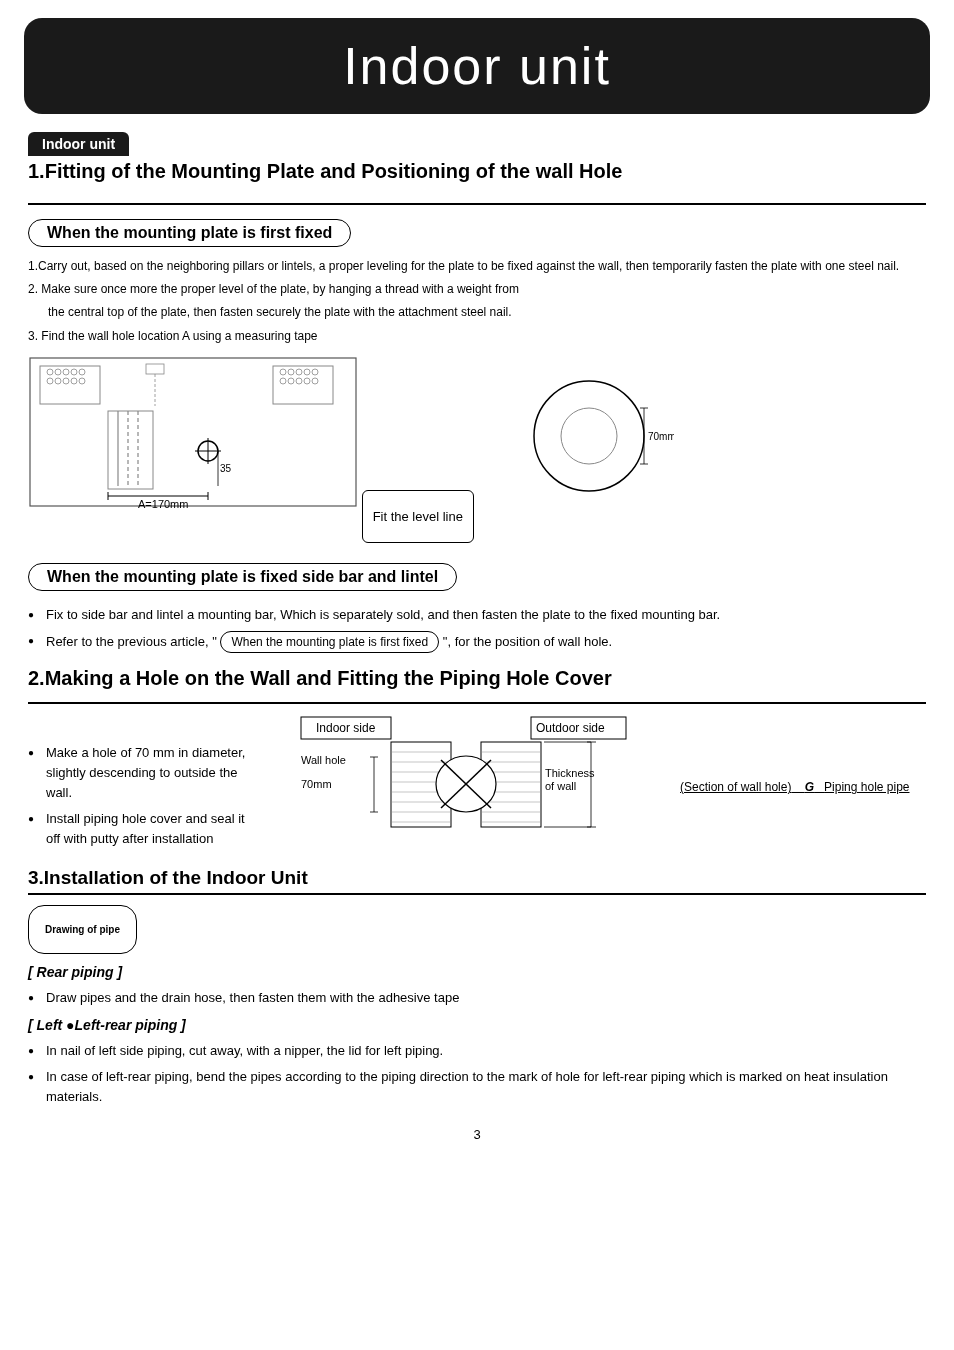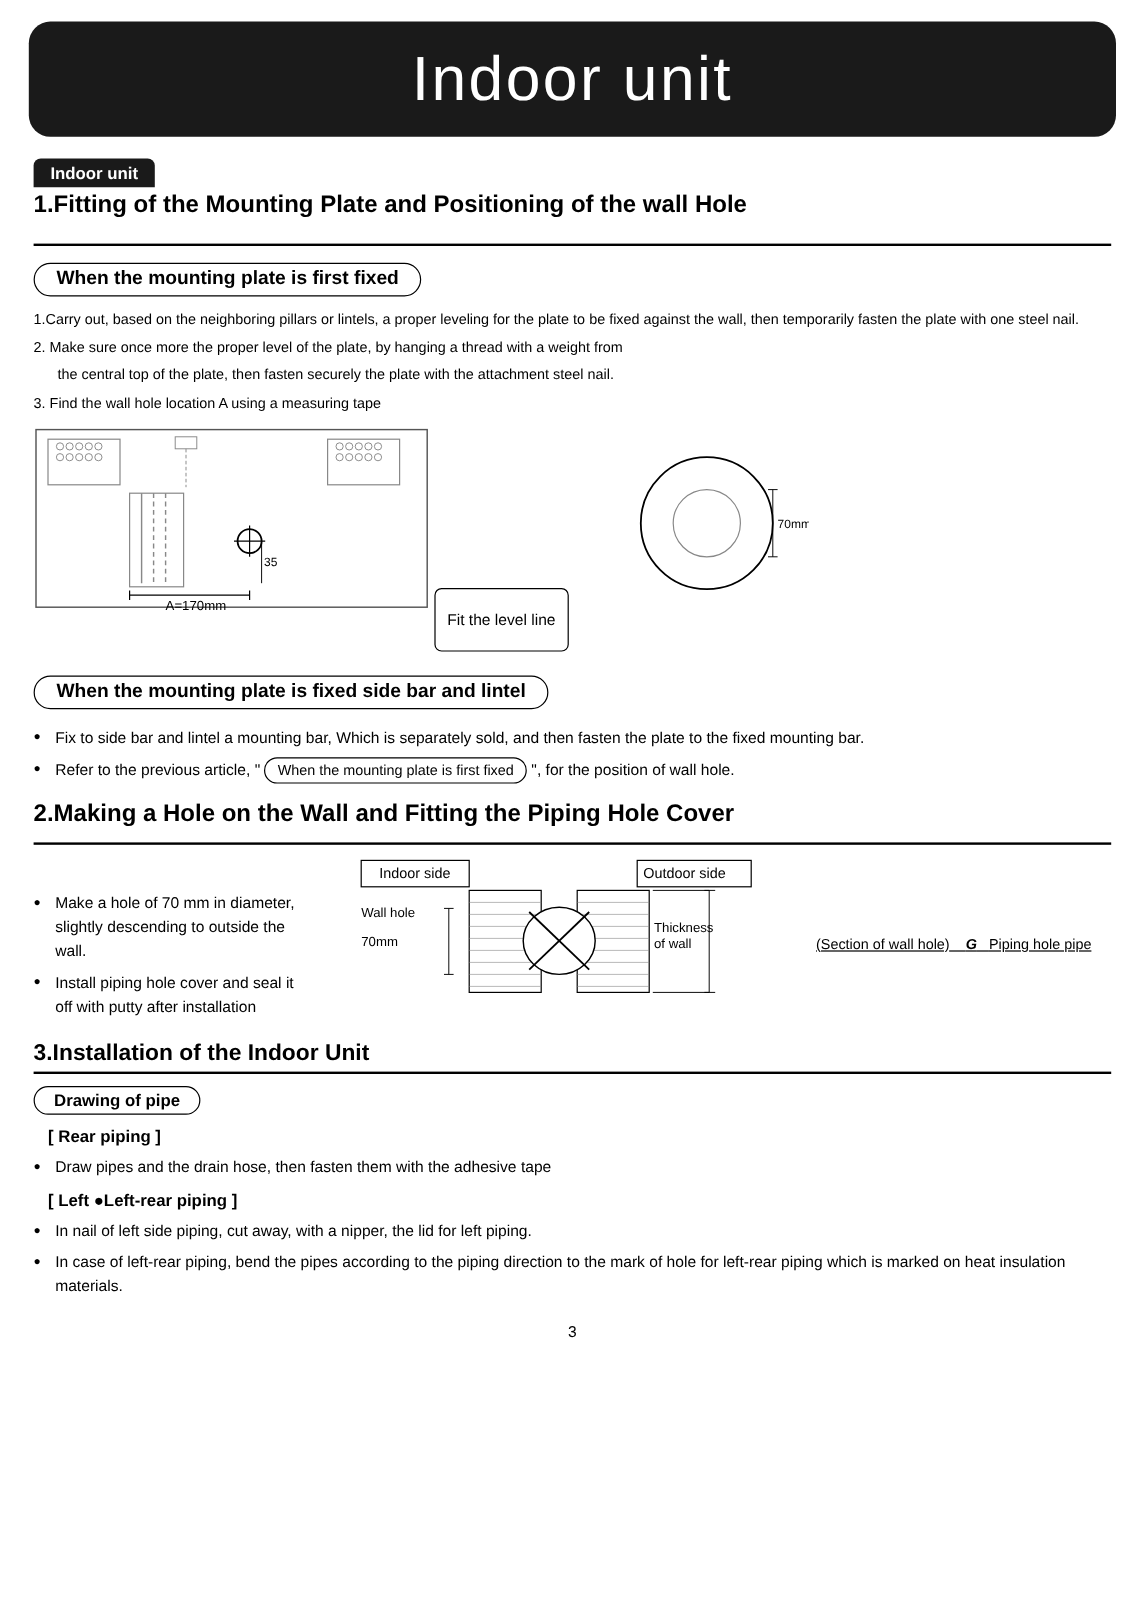--- a/index.html
+++ b/index.html
@@ -154,31 +154,32 @@
       font-weight: bold;
       margin: 10px 28px 4px 28px;
       padding-bottom: 4px;
       border-bottom: 2px solid #000;
     }
 
     .piping-pill {
       display: inline-block;
       border: 1.5px solid #000;
       border-radius: 16px;
-      padding: 3px 16px;
-      font-size: 14px;
+      padding: 18px 16px;
+      font-size: 10px;
       font-weight: bold;
       margin: 6px 28px;
       background: #fff;
     }
 
     .sub-header {
       font-size: 14px;
       font-weight: bold;
-      margin: 4px 40px;
+      margin: 4px 28px;
+      font-style: italic;
     }
 
     .page-number {
       text-align: center;
       font-size: 13px;
       margin: 20px 0 8px 0;
     }
 
     
     svg text { font-family: Arial, sans-serif; }

